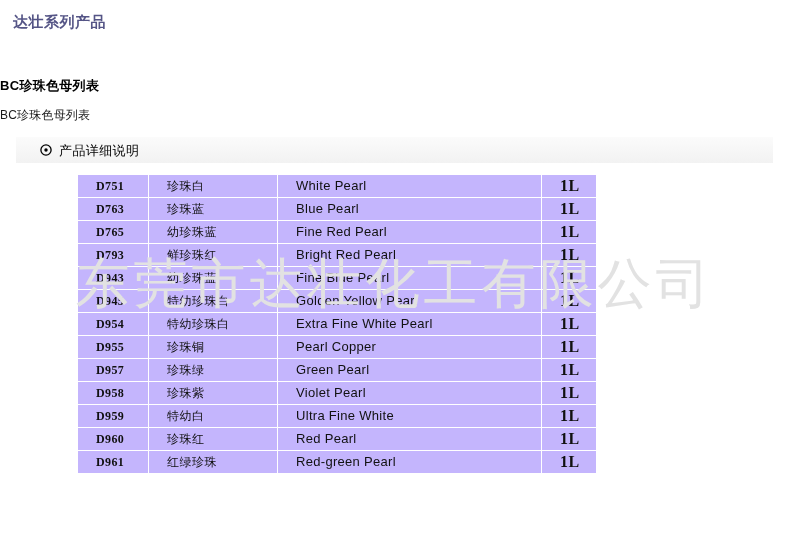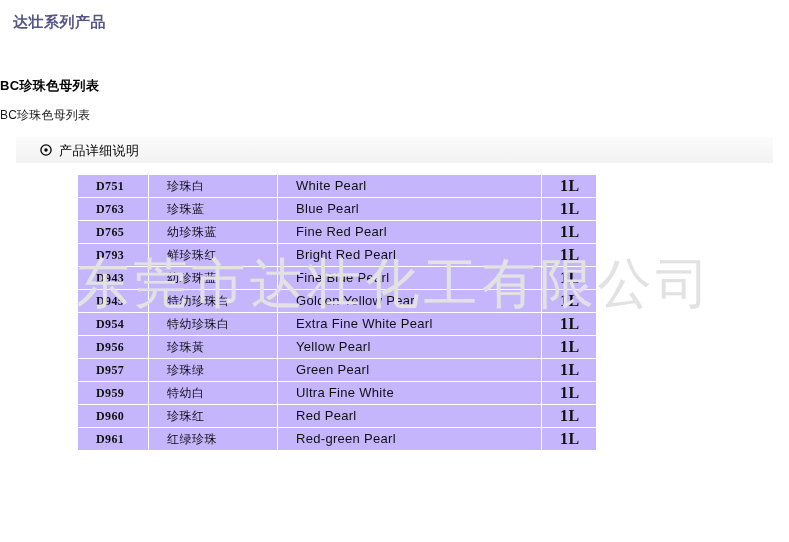--- a/index.html
+++ b/index.html
@@ -229,32 +229,38 @@
           <td class="c-en">Golden Yellow Pearl</td>
           <td class="c-unit">1L</td>
         </tr>
         <tr>
           <td class="c-code">D954</td>
           <td class="c-cn">特幼珍珠白</td>
           <td class="c-en">Extra Fine White Pearl</td>
           <td class="c-unit">1L</td>
         </tr>
         <tr>
-          <td class="c-code">D956</td>
-          <td class="c-cn">珍珠黃</td>
-          <td class="c-en">Yellow Pearl</td>
+          <td class="c-code">D955</td>
+          <td class="c-cn">珍珠铜</td>
+          <td class="c-en">Pearl Copper</td>
           <td class="c-unit">1L</td>
         </tr>
         <tr>
           <td class="c-code">D957</td>
           <td class="c-cn">珍珠绿</td>
           <td class="c-en">Green Pearl</td>
           <td class="c-unit">1L</td>
         </tr>
         <tr>
+          <td class="c-code">D958</td>
+          <td class="c-cn">珍珠紫</td>
+          <td class="c-en">Violet Pearl</td>
+          <td class="c-unit">1L</td>
+        </tr>
+        <tr>
           <td class="c-code">D959</td>
           <td class="c-cn">特幼白</td>
           <td class="c-en">Ultra Fine White</td>
           <td class="c-unit">1L</td>
         </tr>
         <tr>
           <td class="c-code">D960</td>
           <td class="c-cn">珍珠红</td>
           <td class="c-en">Red Pearl</td>
           <td class="c-unit">1L</td>

